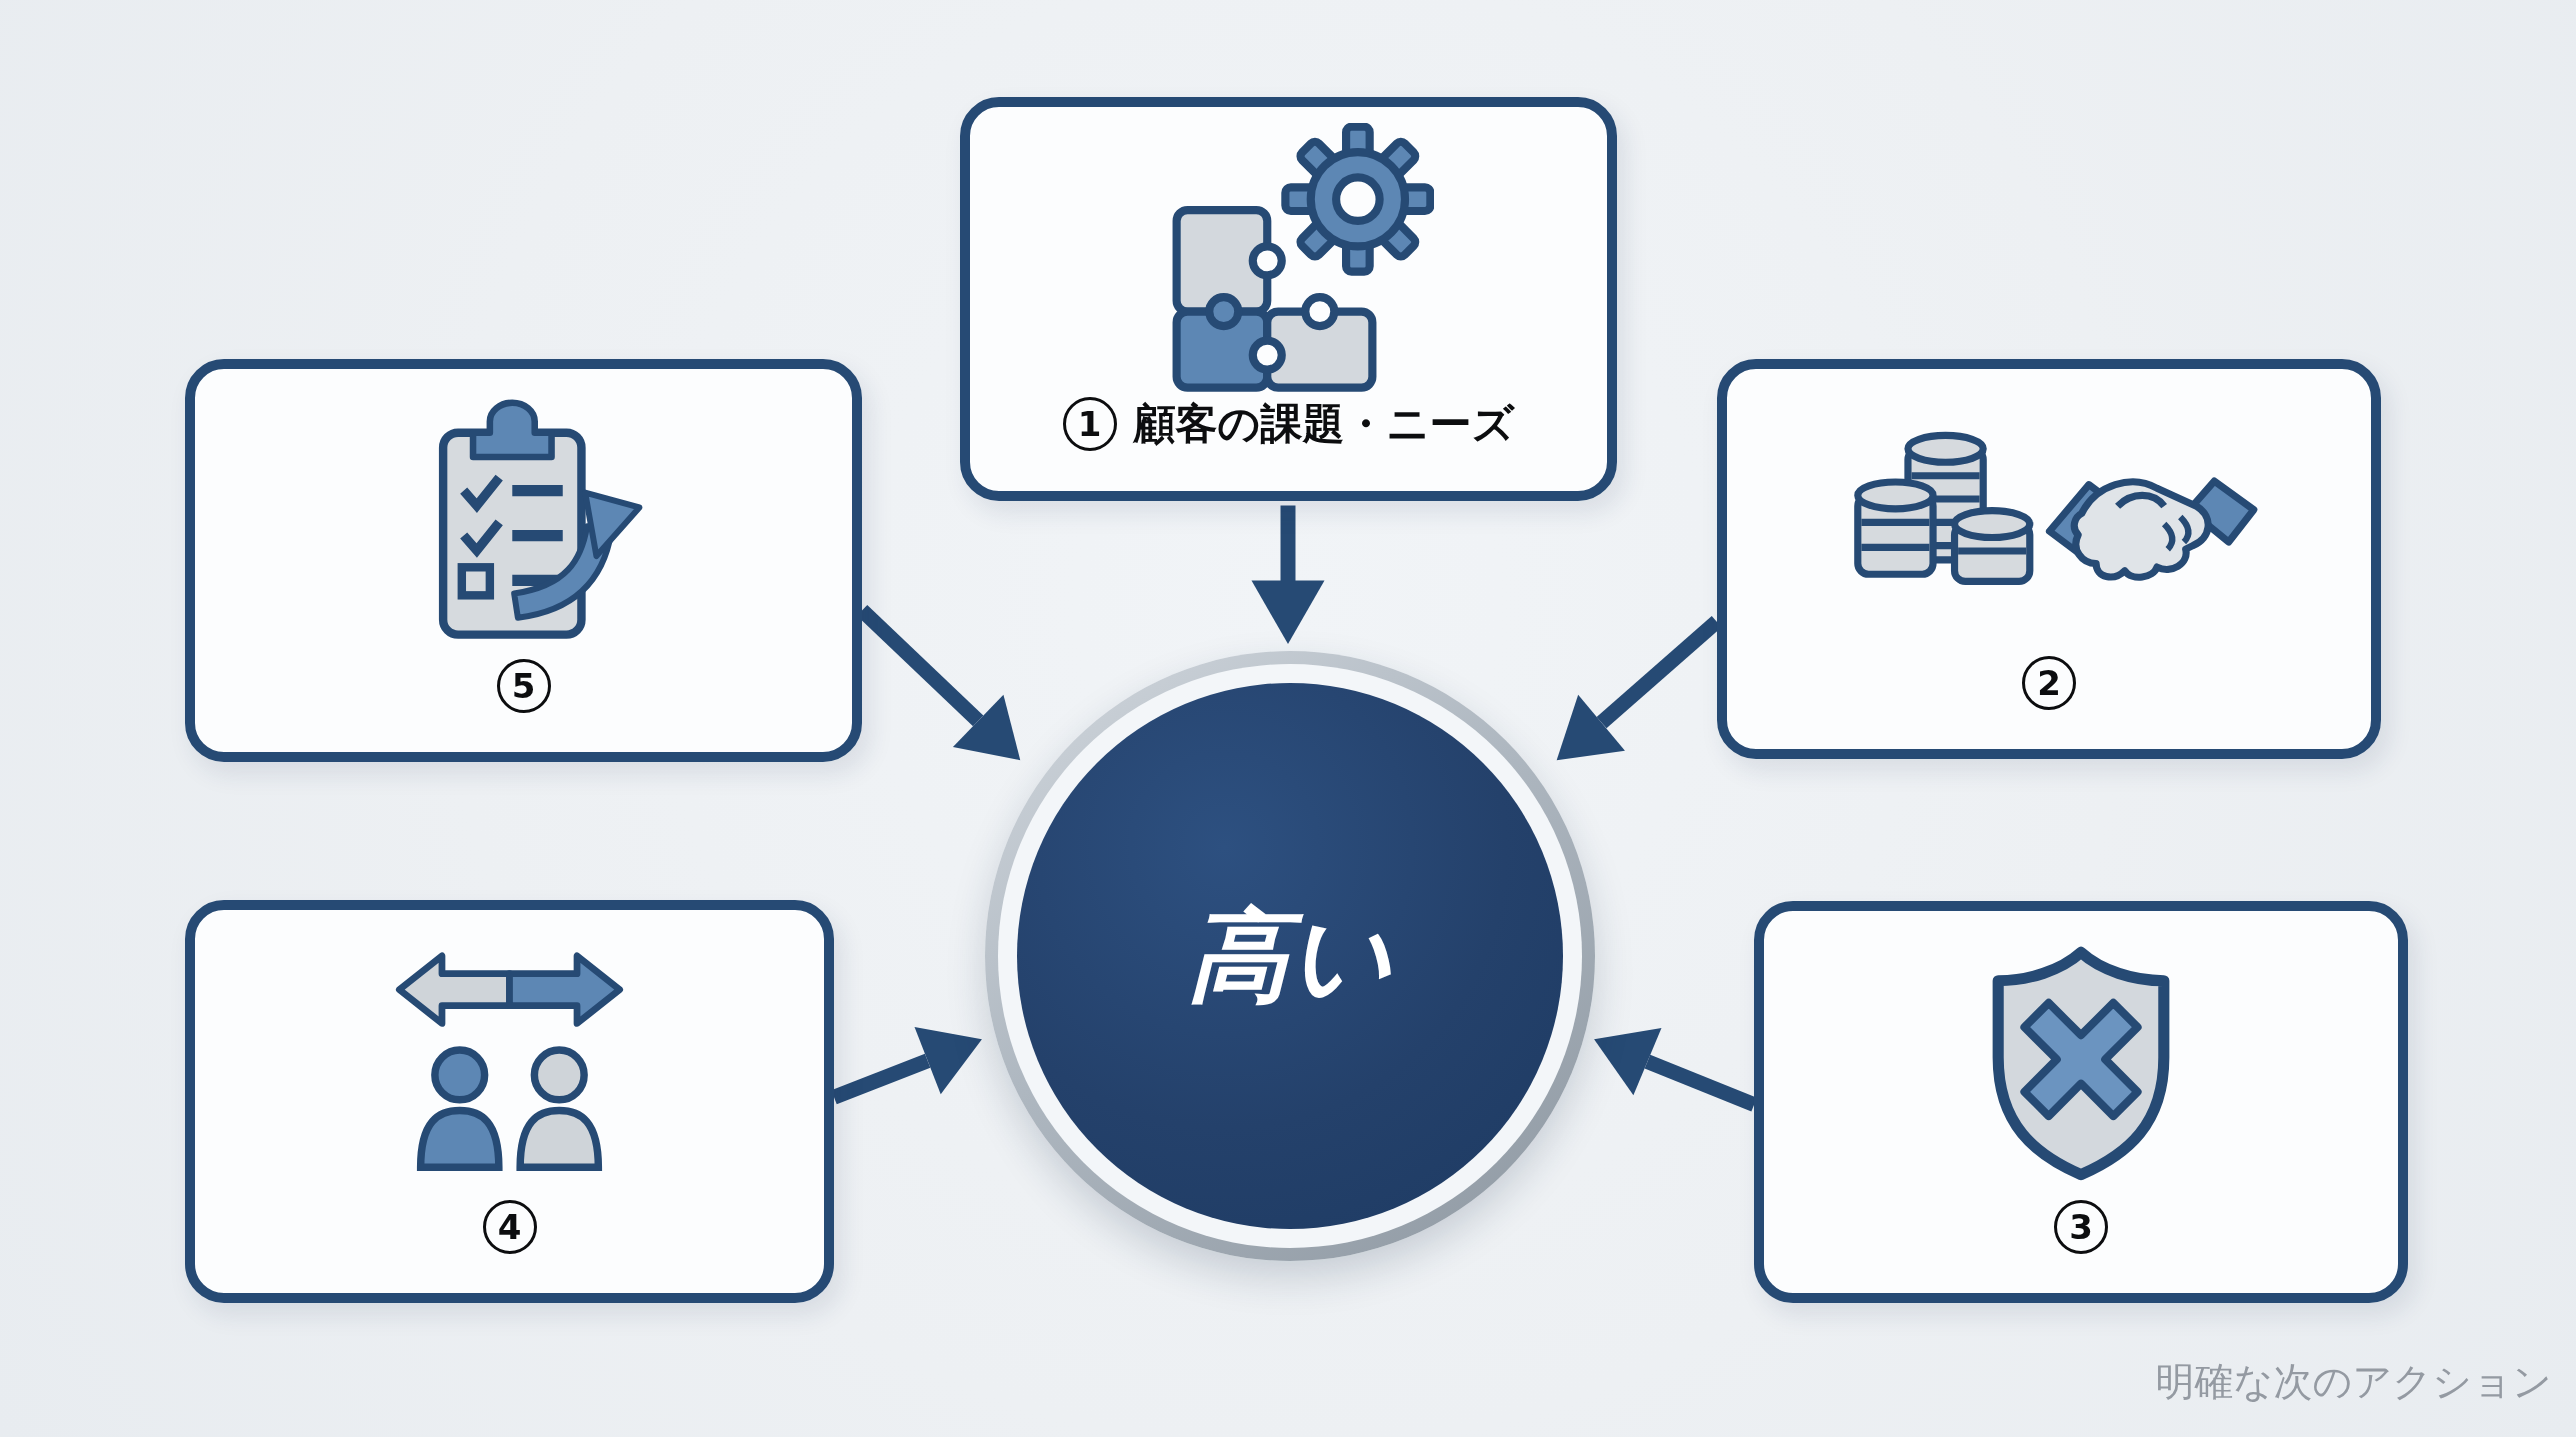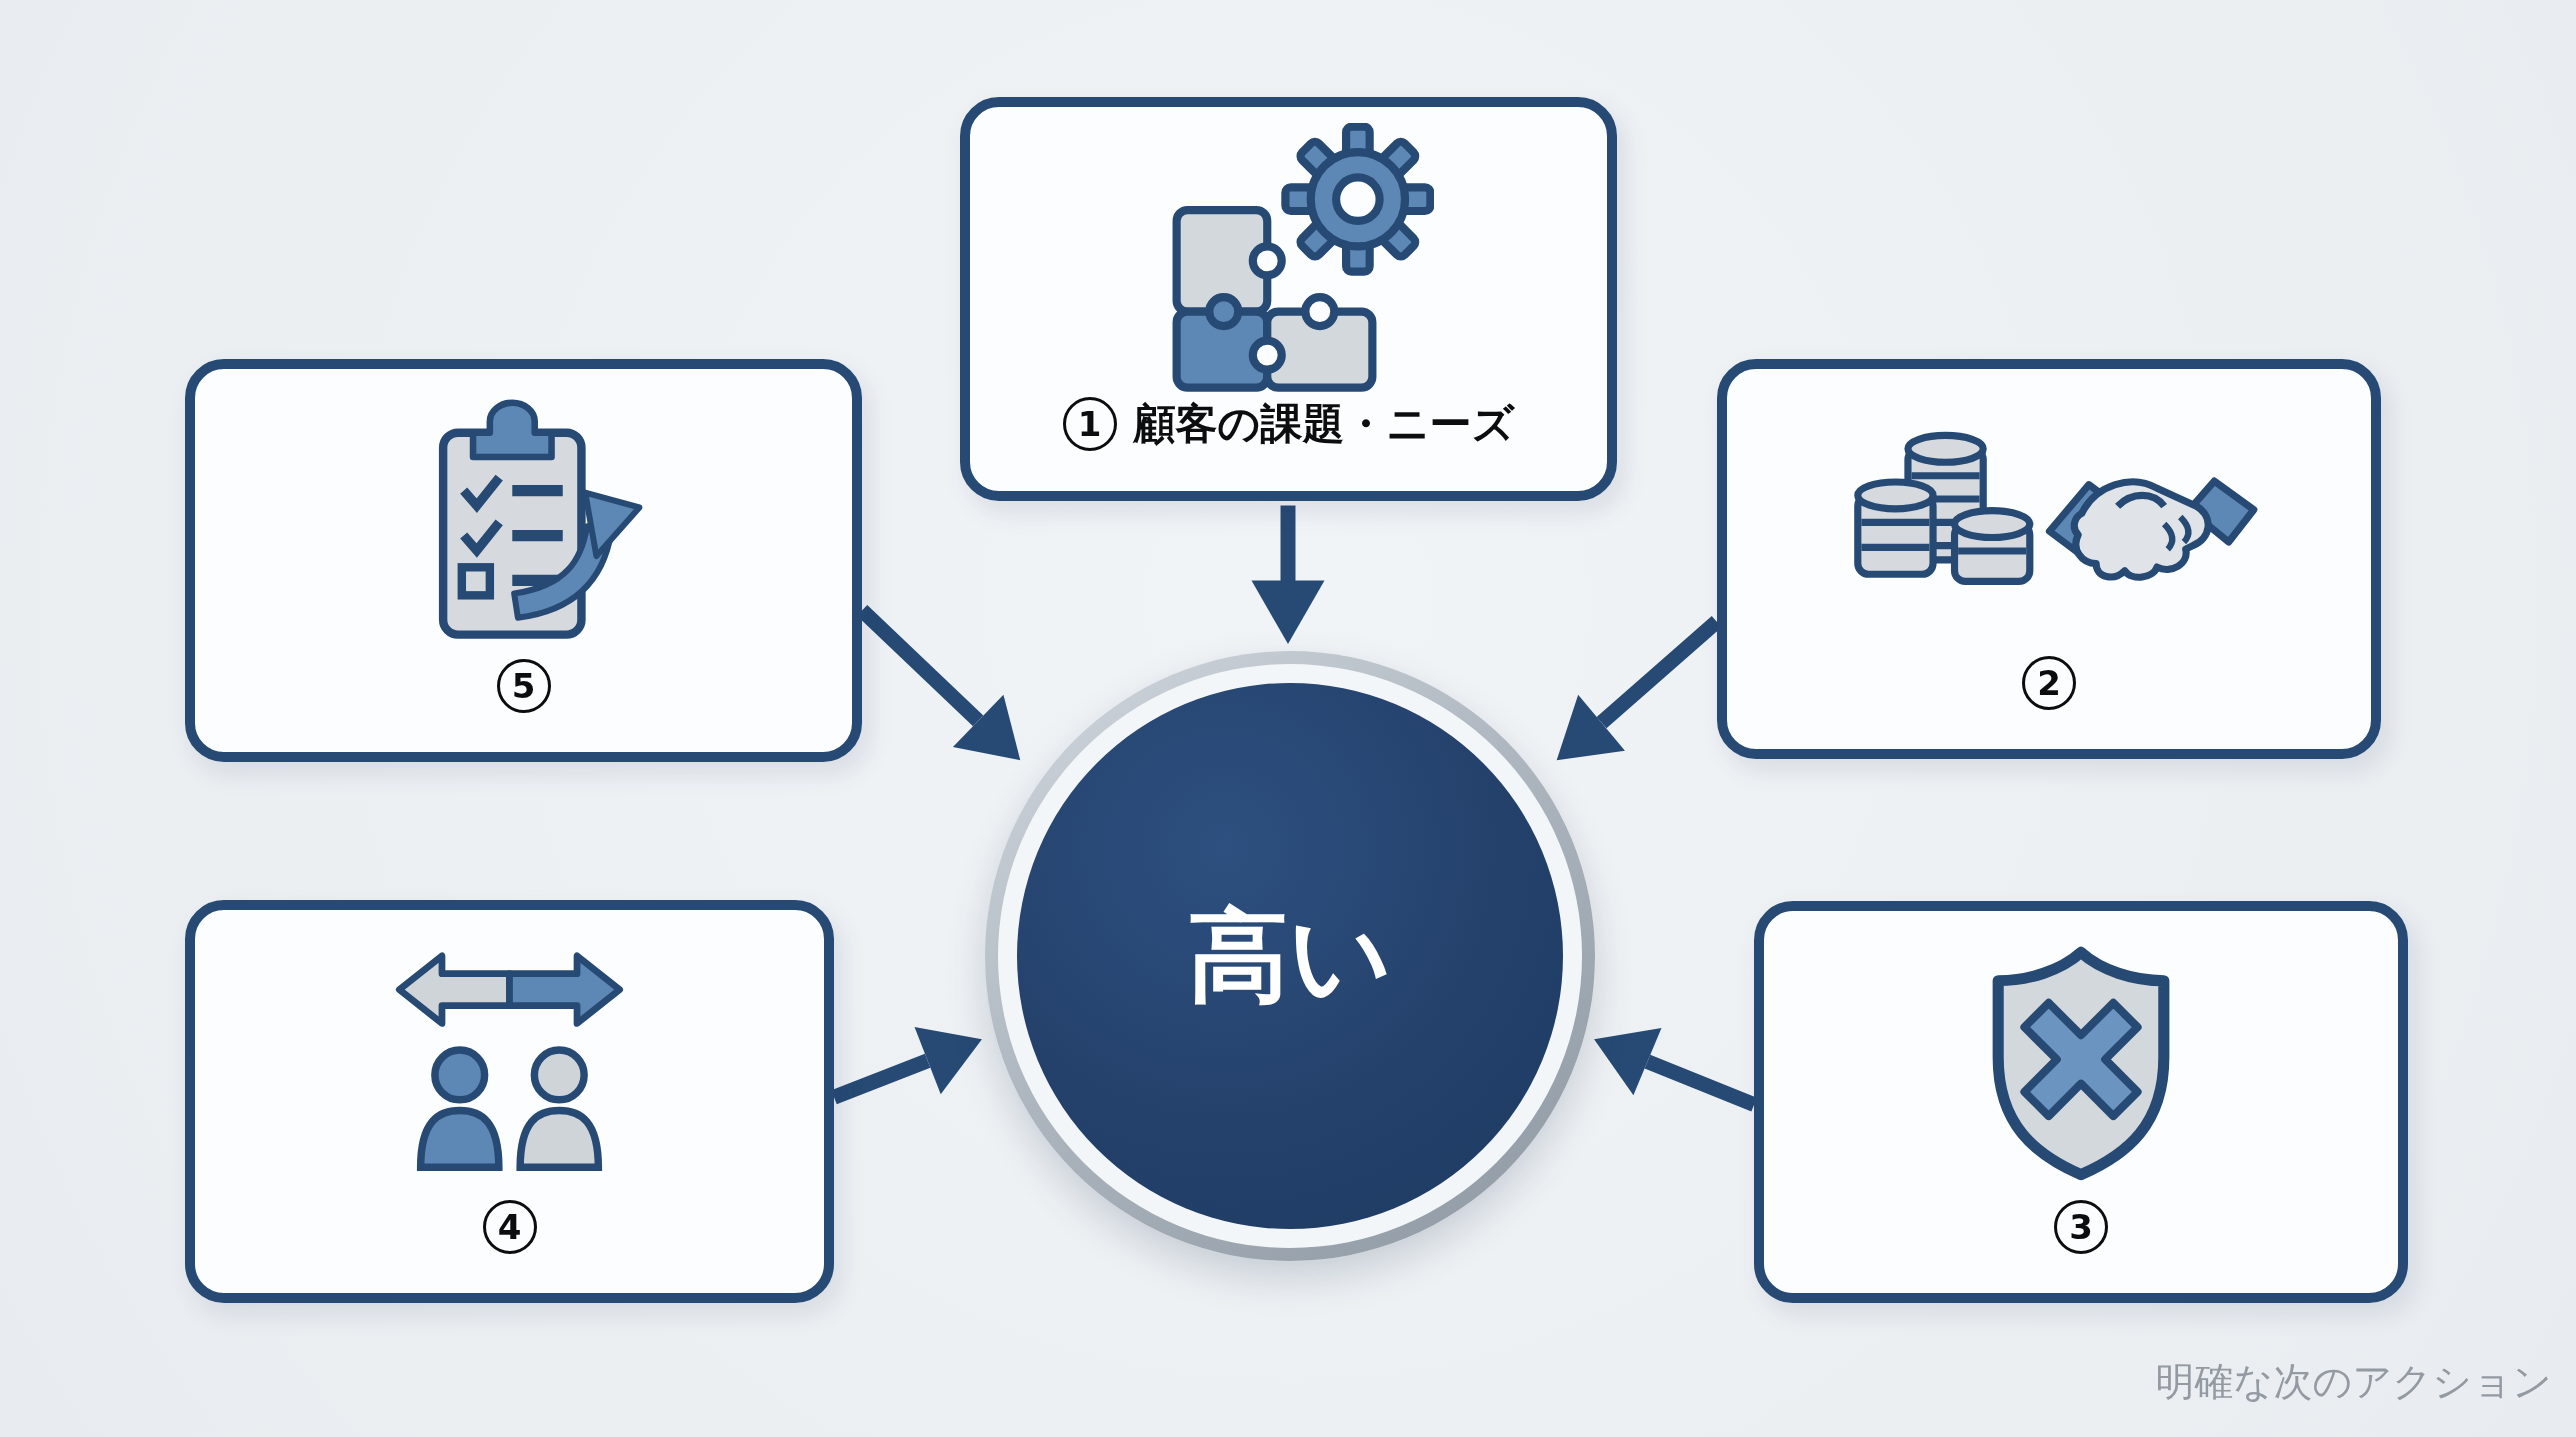--- a/index.html
+++ b/index.html
@@ -34,21 +34,21 @@
   .ring{
     position:absolute;left:985px;top:651px;width:610px;height:610px;border-radius:50%;
     background:linear-gradient(145deg,#d2d8de 0%,#aeb7c0 45%,#8d97a1 100%);
     box-shadow:0 17px 39px rgba(30,50,80,0.18);
   }
   .ring-gap{position:absolute;inset:13px;border-radius:50%;background:#f3f6f9;}
   .core{
     position:absolute;inset:19px;border-radius:50%;
     background:radial-gradient(circle at 38% 30%, #2d5080 0%, #24416b 55%, #1d3a62 100%);
     display:flex;align-items:center;justify-content:center;
-    color:#ffffff;font-weight:700;text-align:center;
+    color:#ffffff;font-weight:700;text-align:center;font-style:italic;
   }
   .core .l1{font-size:101px;line-height:1.15;}
   .core .l2{font-size:97px;line-height:1.25;}
   .credit{position:absolute;right:24px;top:1355px;font-size:39px;color:#949aa2;}
 </style>
 </head>
 <body>
 
 <div class="canvas">
 

